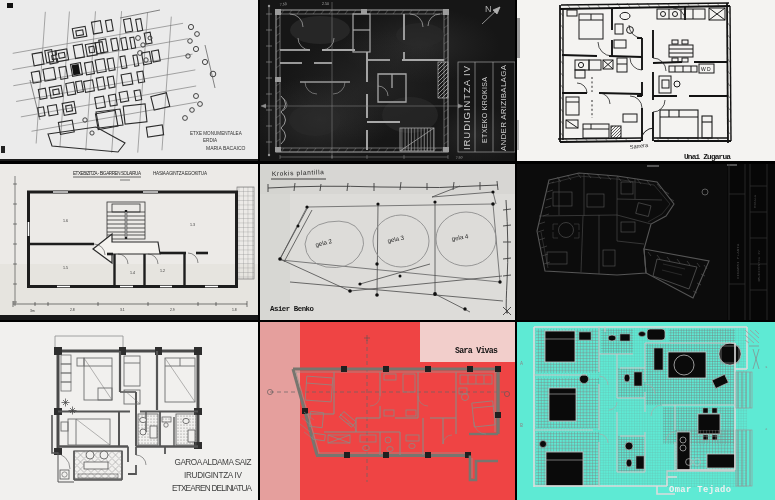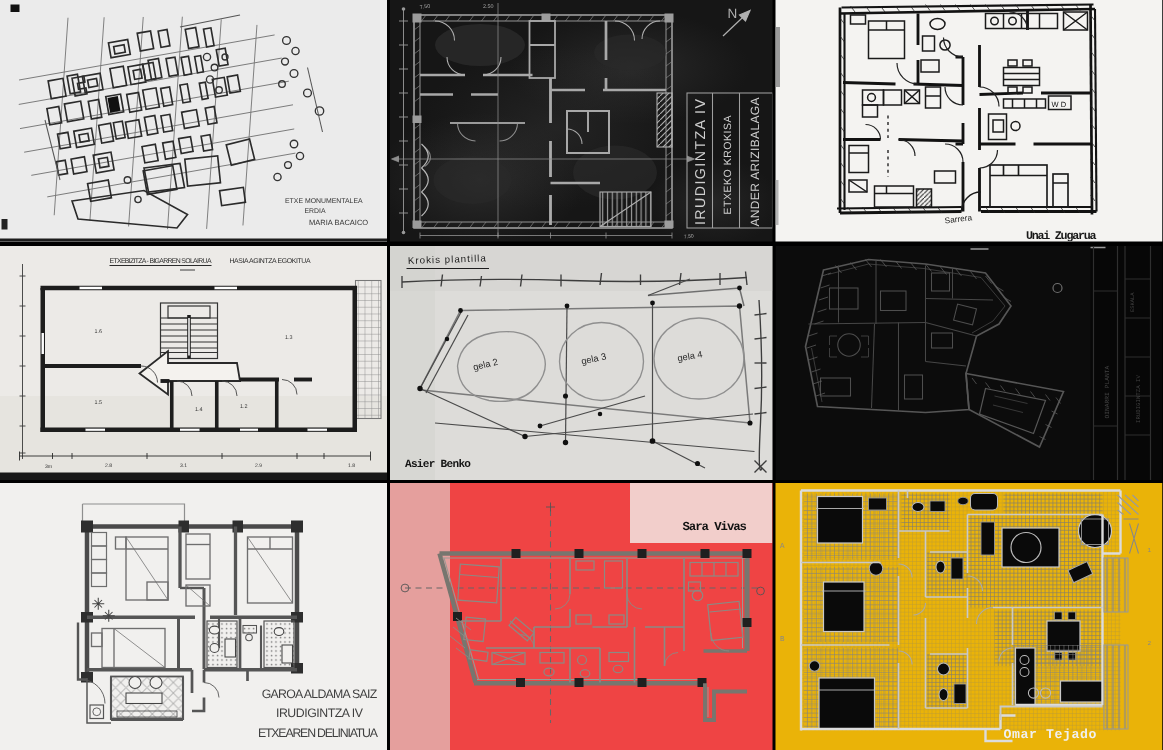--- a/index.html
+++ b/index.html
@@ -1060,21 +1060,21 @@
 <path d="M210 133.5 L210 158 L216 158 L216 139 L238 139" stroke-width="2.6"></path>
 <path d="M212 136 L212 156" stroke-width="0.7" stroke="#9b9a94"></path>
 </g>
 
 <g stroke="#8b8a84" stroke-width="0.6" fill="none">
 <path d="M44 90 l10 8 M42 96 l10 8 M40 102 l10 8 M44 110 l8 6"></path>
 </g>
 </svg>
 </div>
 
-<div class="cell" style="left:517px;top:322px;width:258px;height:178px;background:#eab308;">
+<div class="cell" style="left:517px;top:322px;width:258px;height:178px;background:#5eead4;">
 <svg width="258" height="178" viewBox="0 0 258 178">
 <defs>
 <pattern id="negh" width="3" height="3" patternUnits="userSpaceOnUse">
 <path d="M0 0 H3 M0 0 V3" stroke="#828282" stroke-width="0.65" fill="none"></path>
 </pattern>
 <pattern id="negh2" width="2.6" height="2.6" patternUnits="userSpaceOnUse">
 <path d="M0 0 H2.6 M0 0 V2.6" stroke="#767676" stroke-width="0.6" fill="none"></path>
 </pattern>
 <pattern id="stairI" width="4" height="30" patternUnits="userSpaceOnUse">
 <line x1="1" y1="0" x2="1" y2="30" stroke="#8a8a8a" stroke-width="0.9"></line>

